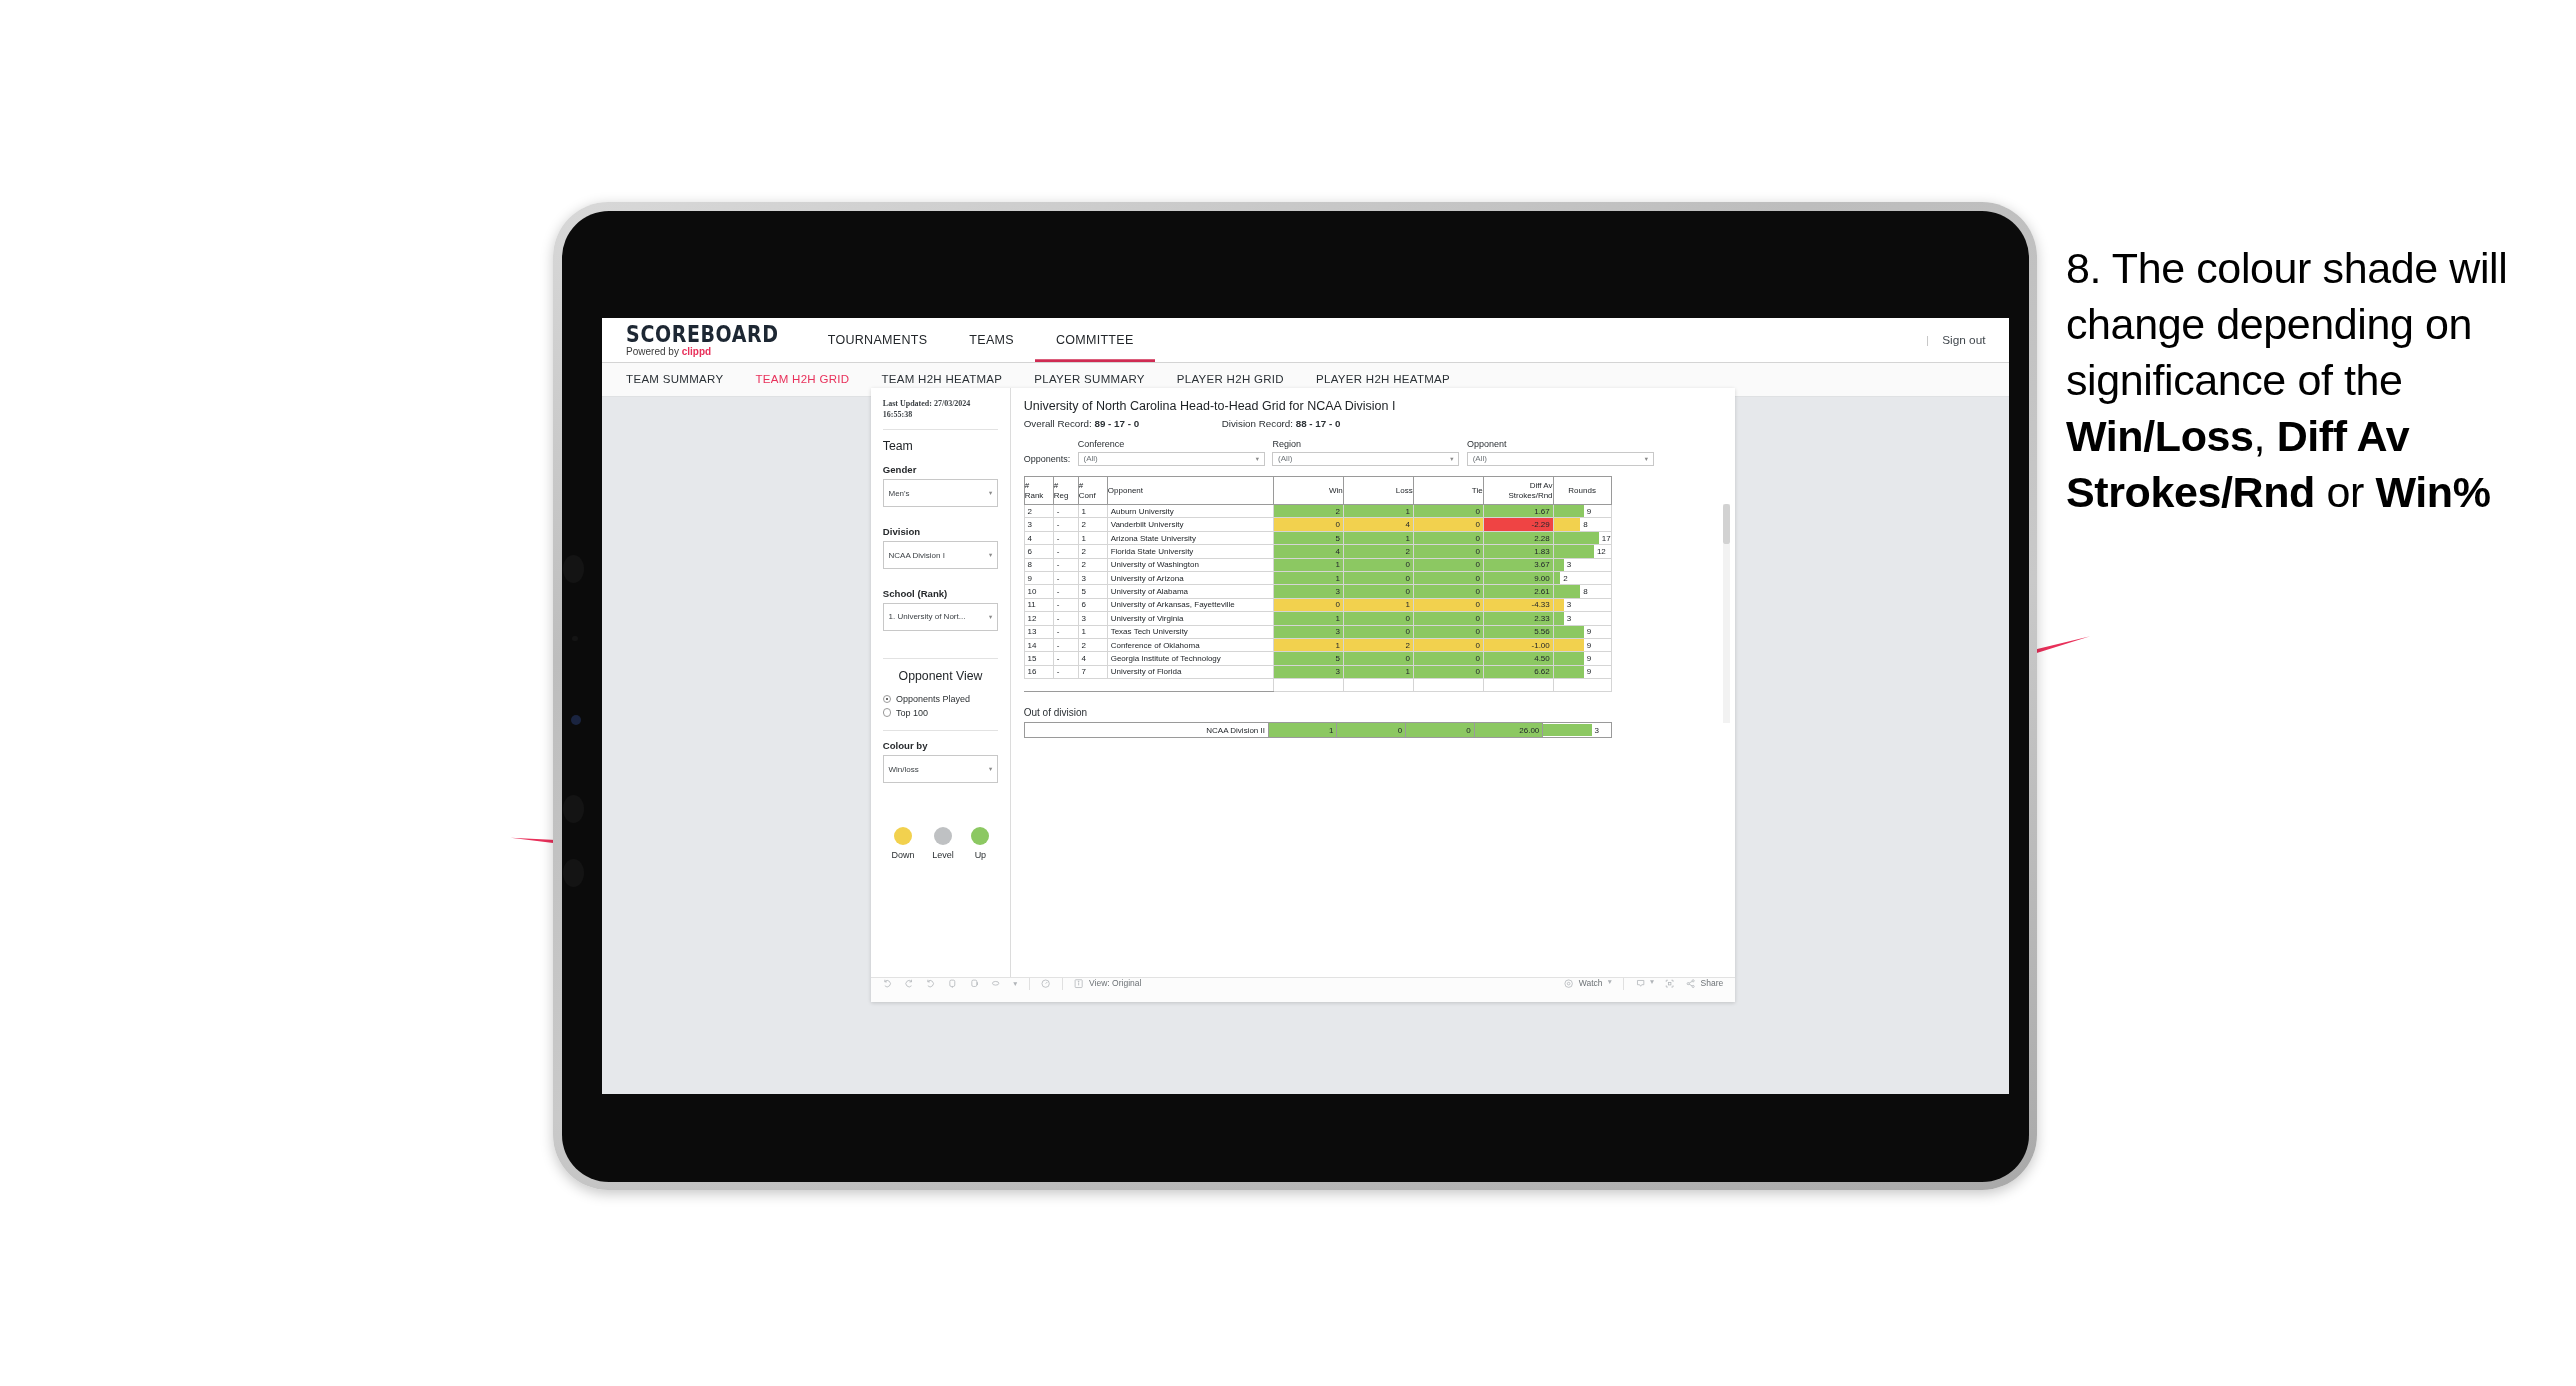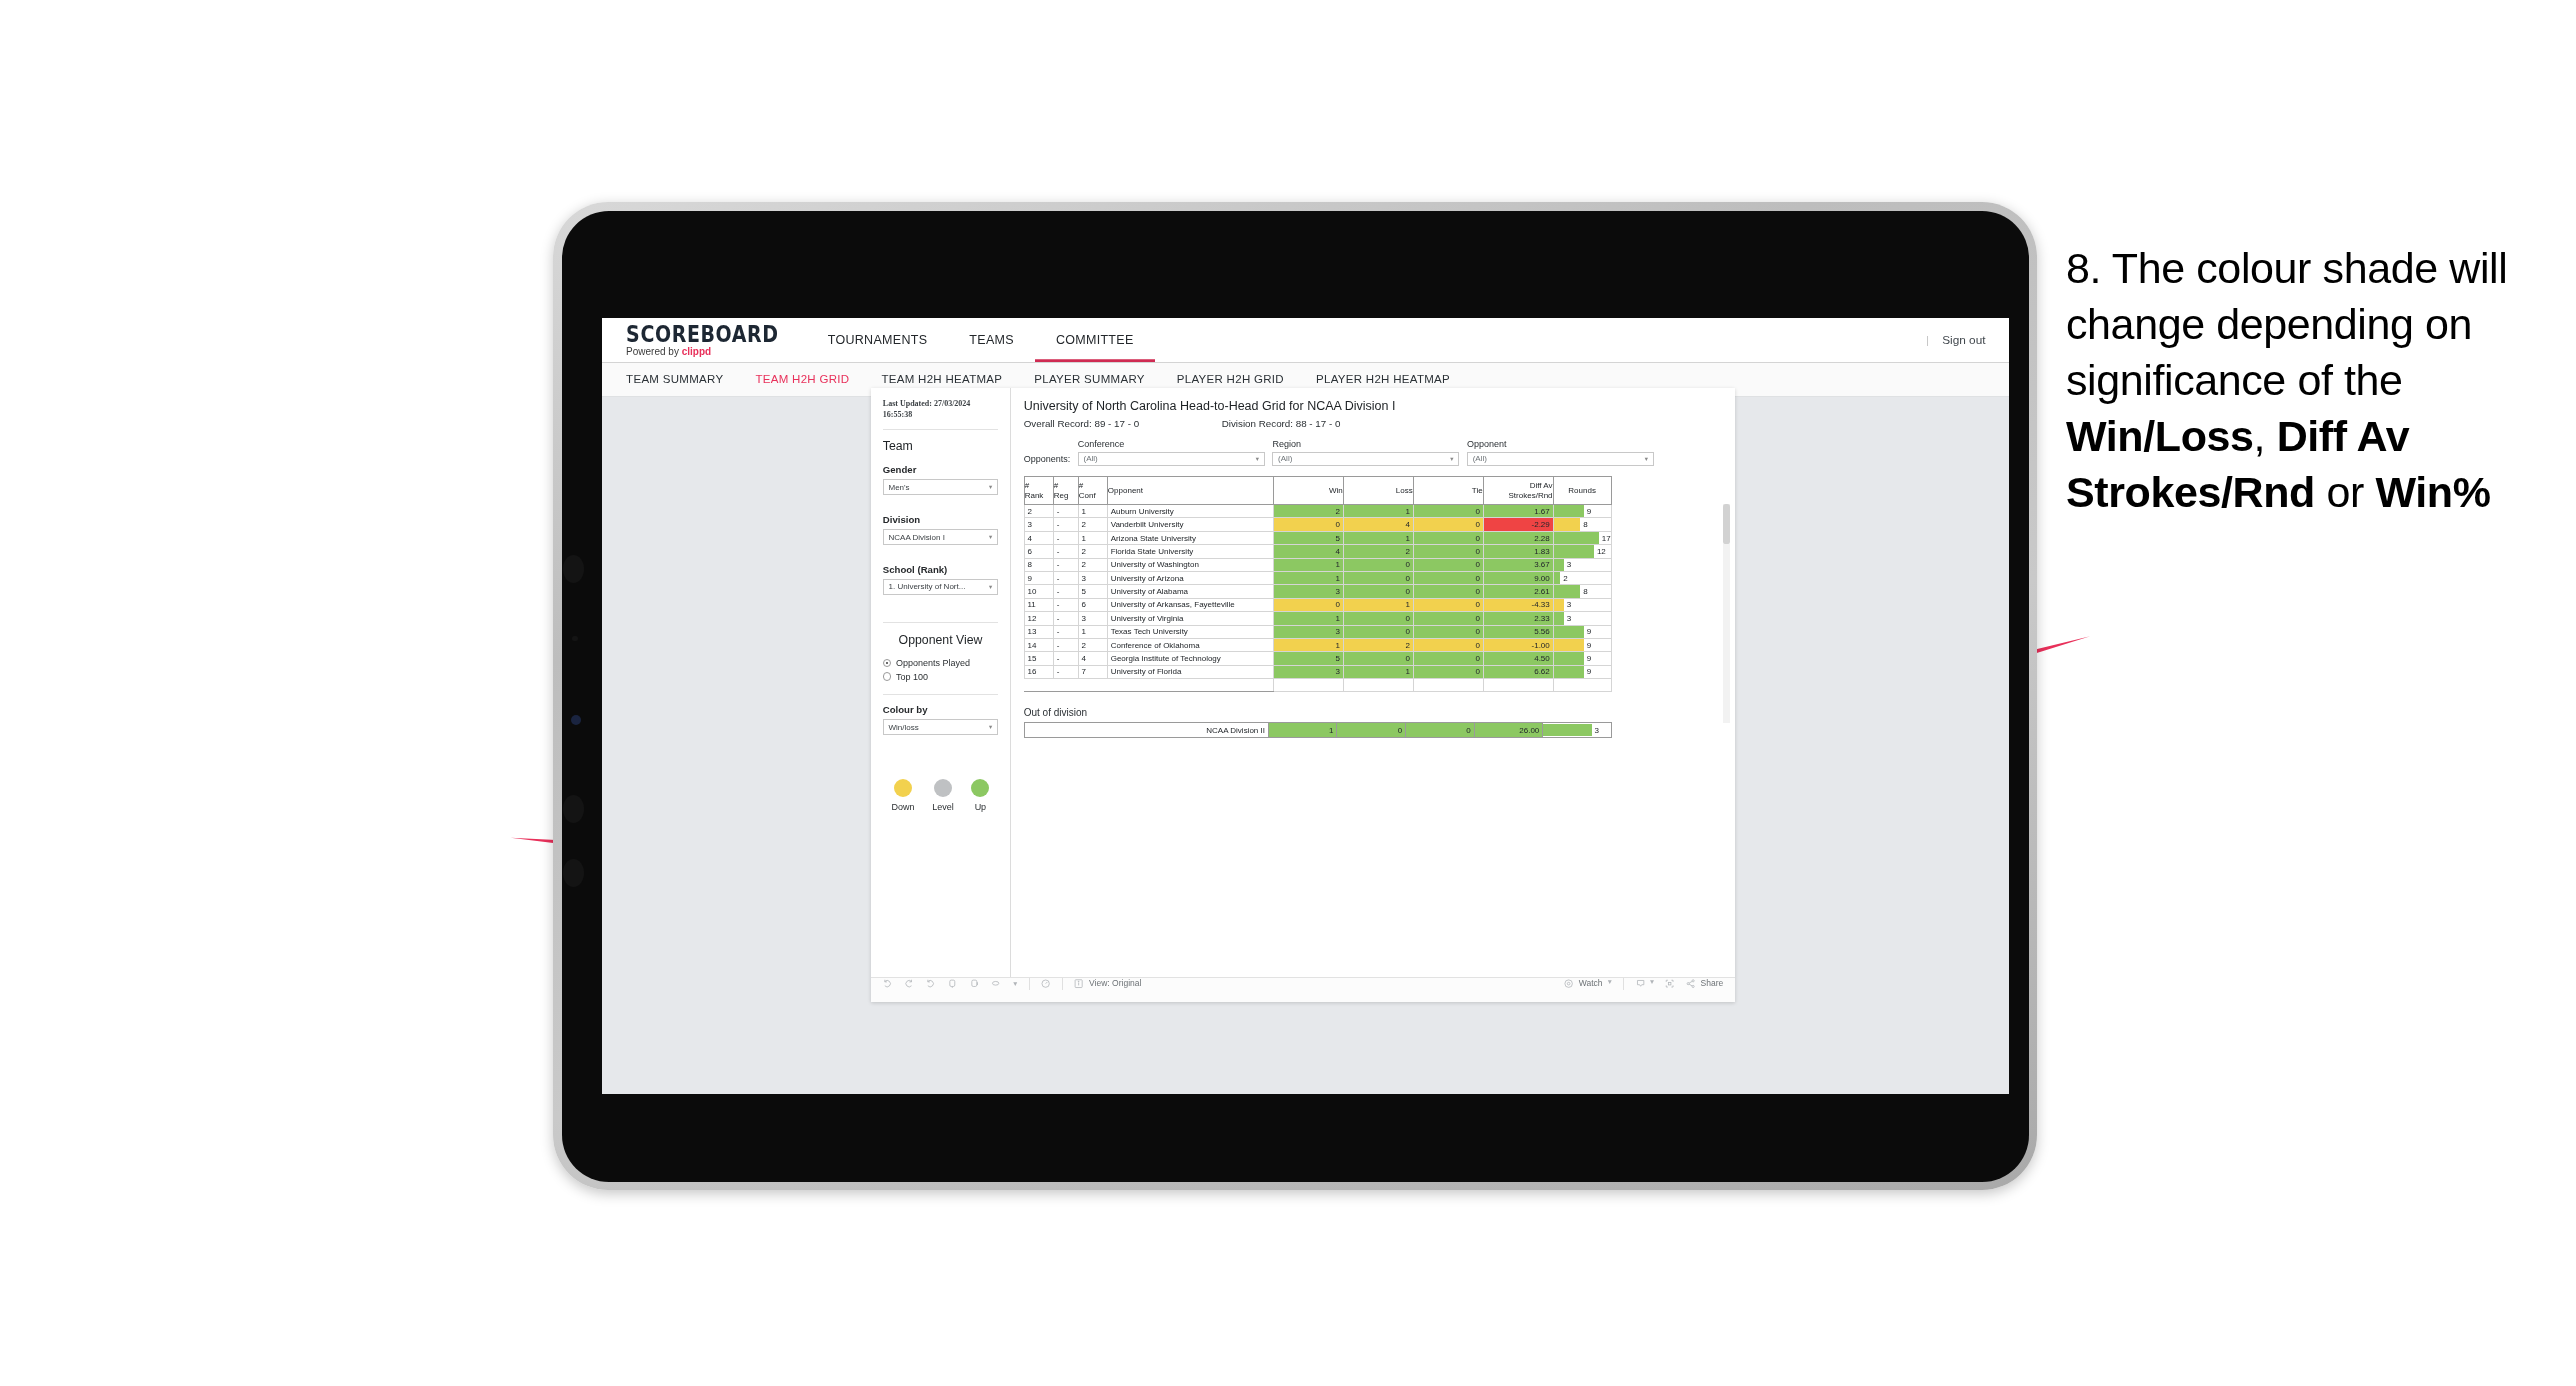--- a/index.html
+++ b/index.html
@@ -113,40 +113,40 @@
     padding: 11.3px 11.3px 0 12.3px;
     font-size: 9.4px; color:#2f3437;
     display:flex; flex-direction:column;
   }
   .rail-updated { font-size:8px; color:#3d4246; font-weight:700; line-height:1.35;font-family:Liberation Serif, serif; }
   .rail-hr { height:0.9px; background:#e2e2e2; margin:8.5px 0 9.4px; }
   .rail-h { font-size:12.3px; color:#1f2326; margin-bottom:11.3px; }
   .rail-h.center { text-align:center; }
   .rail-lbl { font-size:9.6px; font-weight:700; color:#26292c; margin-bottom:3.8px; }
   .rail-sel {
-    height:16px; border:0.9px solid #c8c8c8; background:#fff;
+    height:28px; border:0.9px solid #c8c8c8; background:#fff;
     display:flex; align-items:center; justify-content:space-between;
     padding:0 3.8px 0 4.7px; font-size:8px; color:#3a3f43;
     margin-bottom:19px; cursor:pointer;
   }
   .rail-sel .car { font-size:5.7px; color:#8a8a8a; }
   .radio-row { display:flex; align-items:center; gap:4.7px; margin-bottom:3.8px; font-size:9px; color:#2c3033; cursor:pointer; }
   .rdo { width:8.5px; height:8.5px; border:0.9px solid #9a9a9a; border-radius:50%; background:#fff; position:relative; flex:0 0 auto; }
   .rdo.on::after { content:""; position:absolute; left:1.9px; top:1.9px; width:2.8px; height:2.8px; border-radius:50%; background:#3a3a3a; }
   .legend { display:flex; justify-content:space-around; margin-top:24.6px; }
   .legend-it { text-align:center; }
   .dot { width:18px; height:18px; border-radius:50%; margin:0 auto 4.7px; }
   .legend-it span { font-size:9px; color:#2c3033; }
 
   
   .viz { flex:1; padding: 11.3px 13.2px 0 13.2px; min-width:0; position:relative; }
   .viz-title { font-size:12.5px; color:#1d2124; margin-bottom:5.7px; }
   .records { display:flex; font-size:9.8px; color:#2b3034; margin-bottom:9.4px; }
   .records .r1 { width:198px; }
-  .records b { font-weight:400; }
+  .records b { font-weight:700; }
 
   .optrow { display:flex; align-items:flex-end; gap:7.6px; margin-bottom:10.4px; }
   .optrow .opl { font-size:9px; color:#2b3034; padding-bottom:1.9px; white-space:nowrap; }
   .optfield { display:flex; flex-direction:column; }
   .optfield .ofl { font-size:9px; color:#2b3034; margin-bottom:2.8px; }
   .optsel {
     height:14px; border:0.9px solid #c8c8c8; background:#fff;
     display:flex; align-items:center; justify-content:space-between;
     padding:0 3.8px 0 4.7px; font-size:8px; color:#6d7377; cursor:pointer;
   }

